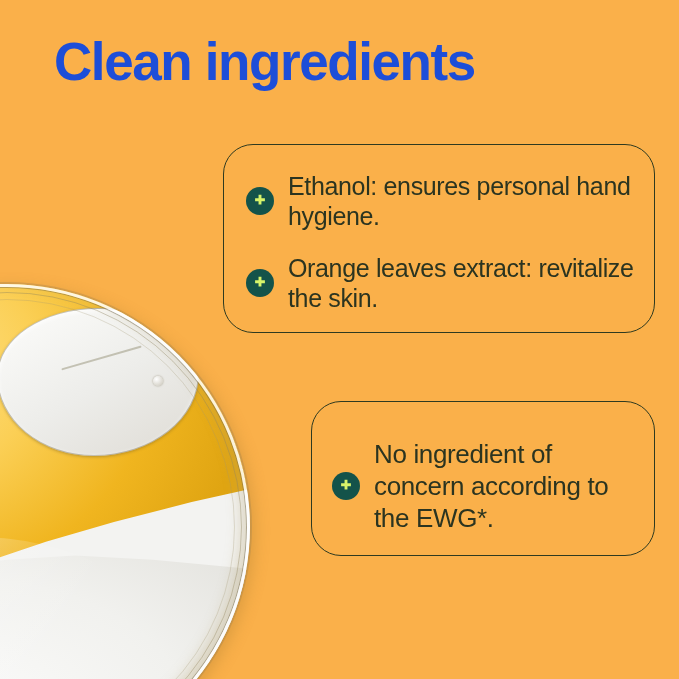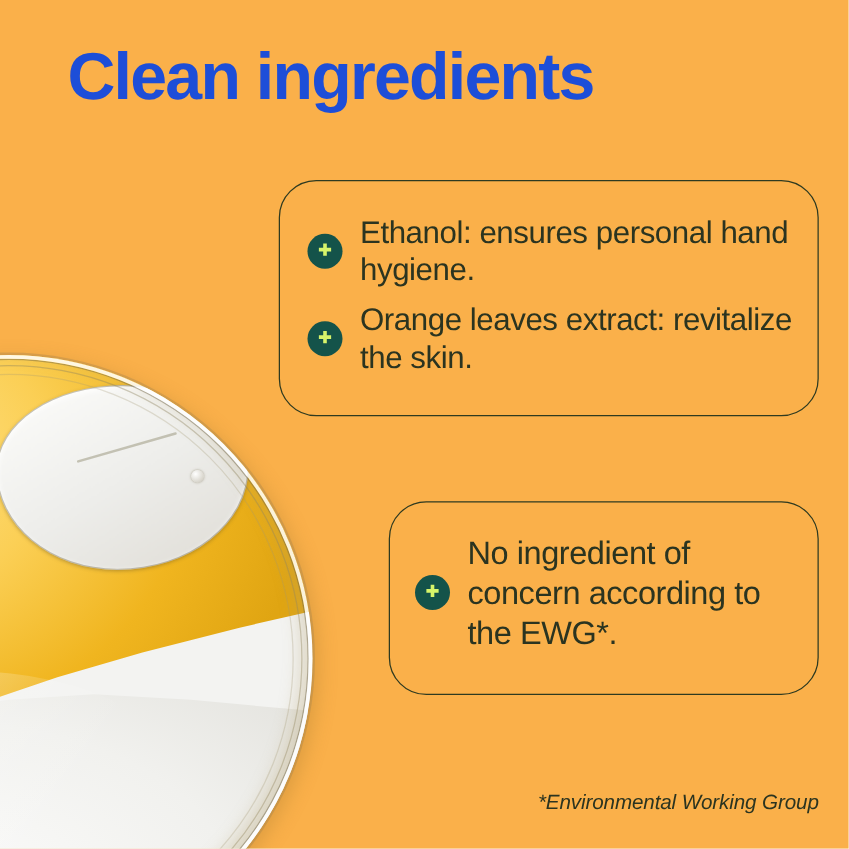--- a/index.html
+++ b/index.html
@@ -153,30 +153,30 @@
     top: 144px;
     width: 432px;
     height: 189px;
     padding: 26px 14px 26px 22px;
   }
   #card-ewg {
     left: 311px;
     top: 401px;
     width: 344px;
     height: 155px;
-    padding: 24px 22px 24px 20px;
+    padding: 36px 22px 24px 20px;
   }
 
   .bullet-row {
     display: flex;
     align-items: center;
     gap: 14px;
   }
   #card-ingredients .bullet-row + .bullet-row {
-    margin-top: 10px;
+    margin-top: 22px;
   }
 
   .plus-badge {
     flex: 0 0 auto;
     width: 28px;
     height: 28px;
     border-radius: 50%;
     background: #14534a;
     position: relative;
   }
@@ -258,15 +258,14 @@
       <span class="plus-badge">
         <svg width="15" height="15" viewBox="0 0 15 15" aria-hidden="true">
           <path d="M6.05 1.3h2.9v3.45h3.45v2.9H8.95v3.45h-2.9V7.65H2.6v-2.9h3.45z" fill="#d7f46a"></path>
         </svg>
       </span>
       <span class="bullet-text">No ingredient of concern according to the EWG*.</span>
     </div>
 
   </div>
 
-  <div id="footnote">*Environmental Working Group</div>
 
 </div>
 
 </body></html>

